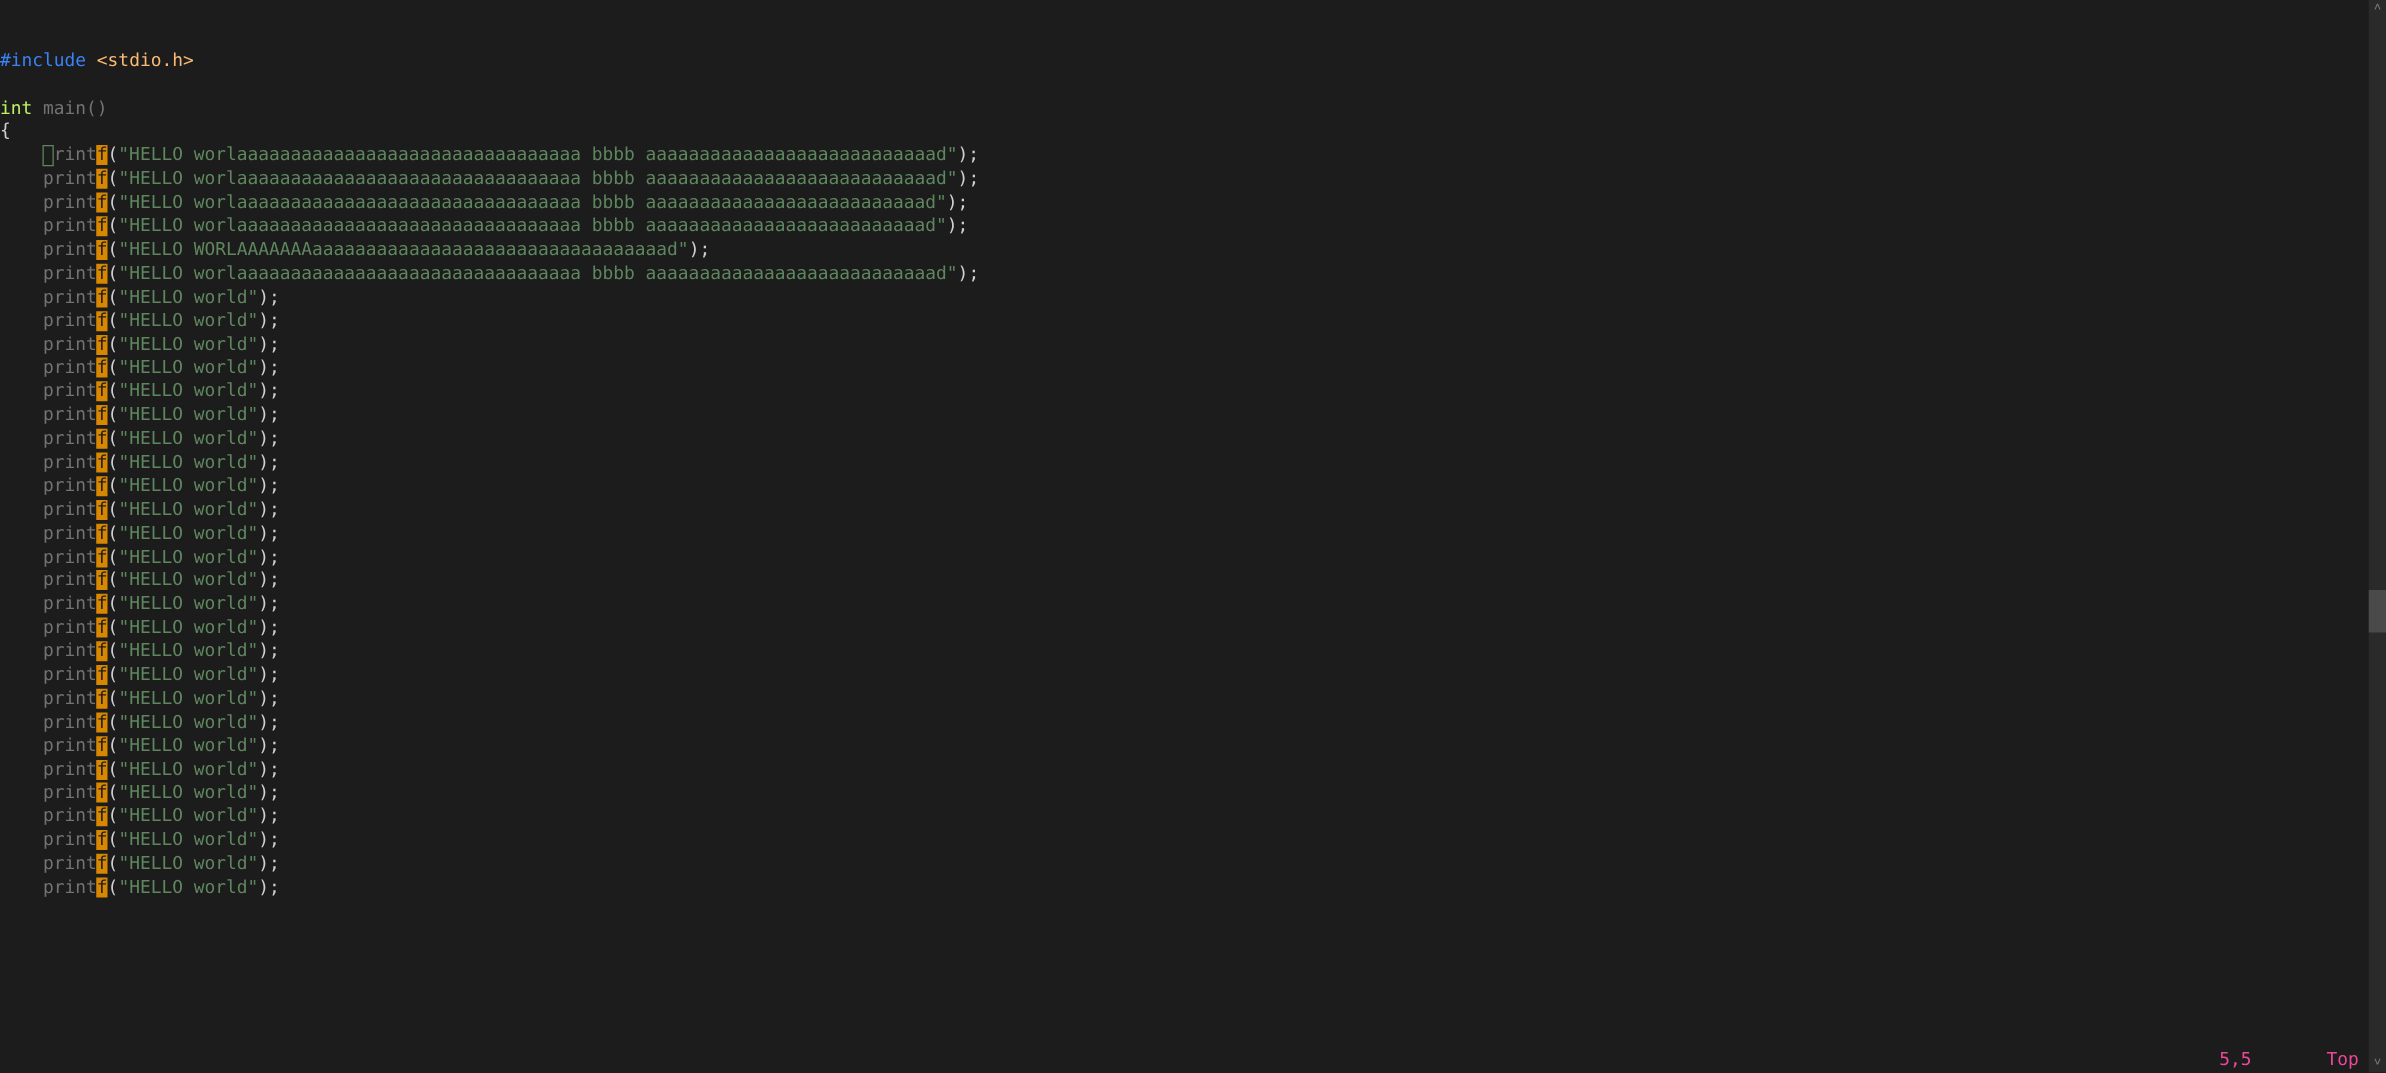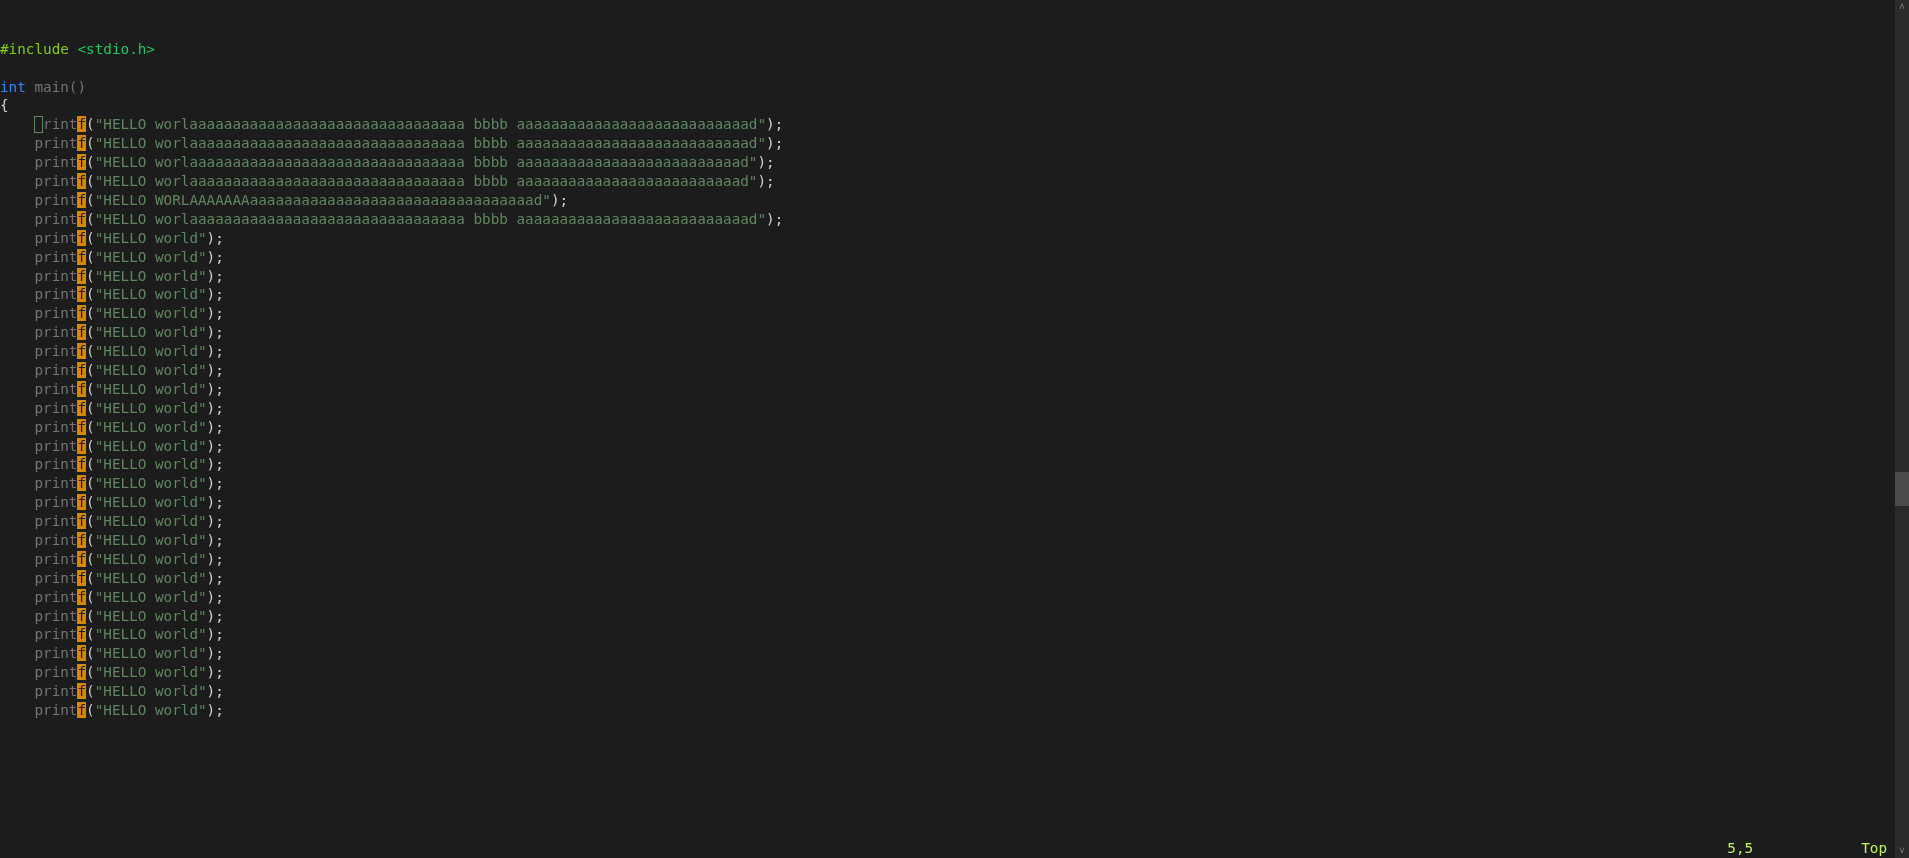--- a/index.html
+++ b/index.html
@@ -1,27 +1,27 @@
 <!DOCTYPE html>
 <html><head>
 <meta charset="utf-8">
 <style>
 html,body{margin:0;padding:0;height:100%;width:100%;background:#1c1c1c;overflow:hidden}
 body{font-family:'DejaVu Sans Mono','Liberation Mono','Consolas',monospace;font-size:14.3px;line-height:18.9px;color:#d0d0d0;position:relative}
 .editor{position:absolute;top:0;left:0;right:14px;bottom:0;padding:2px 0 0 0;white-space:pre}
 .line{height:18.9px;overflow:hidden}
-.kw{color:#3b82f6}
-.pp{color:#84cc16}
+.kw{color:#bef264}
+.pp{color:#3b82f6}
 .fn{color:#737373}
 .str{color:#5f875f}
-.inc{color:#22c55e}
+.inc{color:#fdba74}
 .pu{color:#d0d0d0}
 .colmark{background:#d78700;color:#1c1c1c}
 .curbox{display:inline-block;width:1ch;height:17px;box-sizing:border-box;border:1px solid #5f875f;vertical-align:top;margin-top:1px}
-.status{position:absolute;bottom:0;left:0;right:14px;height:18.9px;display:flex;justify-content:flex-end;align-items:center;color:#bef264;padding-right:8px;gap:108px}
+.status{position:absolute;bottom:0;left:0;right:14px;height:18.9px;display:flex;justify-content:flex-end;align-items:center;color:#ec4899;padding-right:8px;gap:60px}
 .scrollbar{position:absolute;top:0;right:0;width:14px;height:100%;background:#2a2a2a}
 .sb-up,.sb-dn{position:absolute;left:0;width:14px;height:14px;color:#808080;font-size:10px;text-align:center;line-height:14px;cursor:pointer}
 .sb-up{top:0}
 .sb-dn{bottom:0}
 .sb-thumb{position:absolute;right:0;width:14px;background:#4a4a4a}
 </style>
 </head>
 <body>
 
 <div class="editor">

